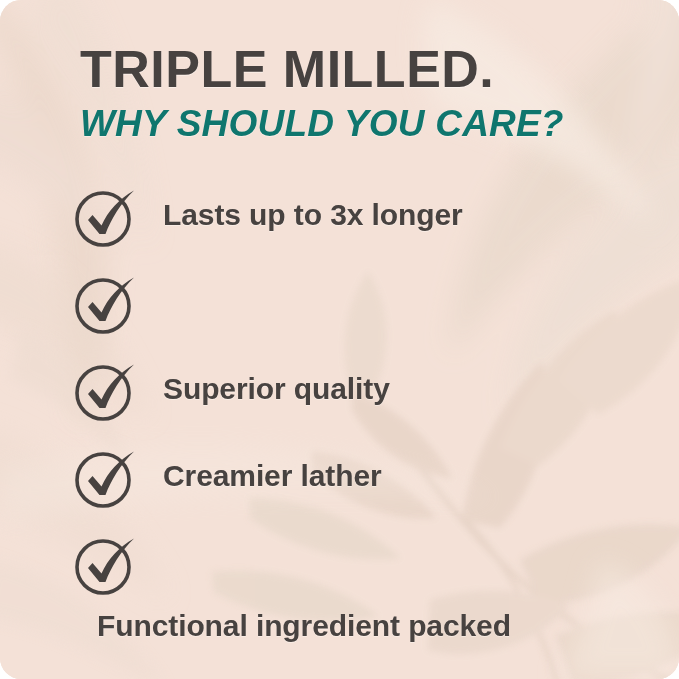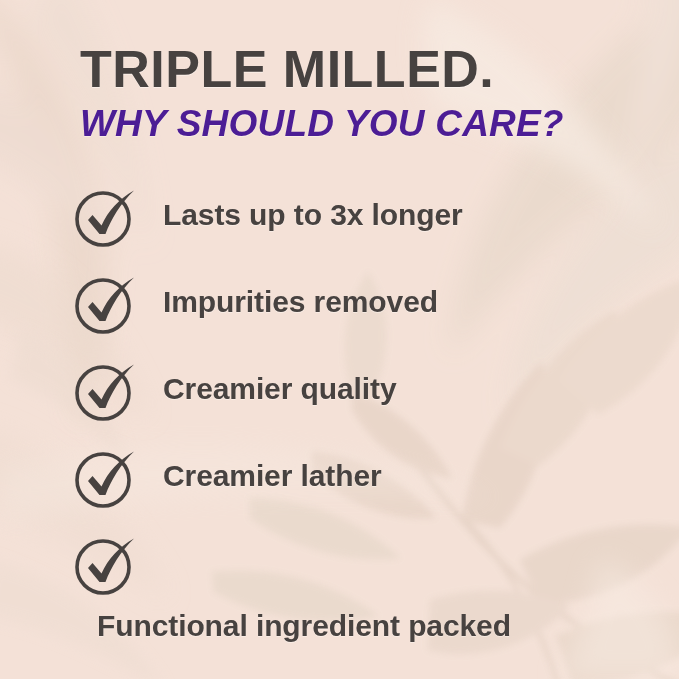--- a/index.html
+++ b/index.html
@@ -8,20 +8,21 @@
     background: #ffffff;
   }
 
   #poster {
     position: relative;
     width: 679px;
     height: 679px;
     overflow: hidden;
     background: #F4E1D7;
     font-family: "Liberation Sans", sans-serif;
+    border-radius: 21px;
     -webkit-font-smoothing: antialiased;
   }
 
   
   #bg-art {
     position: absolute;
     inset: 0;
     width: 679px;
     height: 679px;
     pointer-events: none;
@@ -53,21 +54,21 @@
   }
 
   #subtitle {
     margin: 0;
     padding-top: 5px;
     font-size: 37px;
     line-height: 44px;
     font-weight: 700;
     font-style: italic;
     letter-spacing: 0.2px;
-    color: #4c1d95;
+    color: #0f766e;
     white-space: nowrap;
     text-shadow: 0 1px 0 rgba(255,250,246,0.5);
   }
 
   #benefits {
     position: absolute;
     left: 74px;
     top: 186px;
     width: 570px;
     list-style: none;
@@ -203,29 +204,28 @@
           <path d="M14 33 L18.5 28 L27.5 38.5 C34 24 45 12 60 3.5 C47 16 37 32 31.5 47 L25.5 47 Z" fill="#474240"></path>
         </svg>
         <span class="benefit-label">Lasts up to 3x longer</span>
       </li>
 
       <li class="benefit-item">
         <svg class="check-icon" viewBox="0 0 66 62" xmlns="http://www.w3.org/2000/svg" aria-hidden="true">
           <circle cx="29" cy="32" r="26" fill="none" stroke="#474240" stroke-width="3.6"></circle>
           <path d="M14 33 L18.5 28 L27.5 38.5 C34 24 45 12 60 3.5 C47 16 37 32 31.5 47 L25.5 47 Z" fill="#474240"></path>
         </svg>
-        <span class="benefit-label">Impurities removed</span>
-      </li>
-
-      <li class="benefit-item">
-        <svg class="check-icon" viewBox="0 0 66 62" xmlns="http://www.w3.org/2000/svg" aria-hidden="true">
-          <circle cx="29" cy="32" r="26" fill="none" stroke="#474240" stroke-width="3.6"></circle>
-          <path d="M14 33 L18.5 28 L27.5 38.5 C34 24 45 12 60 3.5 C47 16 37 32 31.5 47 L25.5 47 Z" fill="#474240"></path>
-        </svg>
-        <span class="benefit-label">Creamier quality</span>
+      </li>
+
+      <li class="benefit-item">
+        <svg class="check-icon" viewBox="0 0 66 62" xmlns="http://www.w3.org/2000/svg" aria-hidden="true">
+          <circle cx="29" cy="32" r="26" fill="none" stroke="#474240" stroke-width="3.6"></circle>
+          <path d="M14 33 L18.5 28 L27.5 38.5 C34 24 45 12 60 3.5 C47 16 37 32 31.5 47 L25.5 47 Z" fill="#474240"></path>
+        </svg>
+        <span class="benefit-label">Superior quality</span>
       </li>
 
       <li class="benefit-item">
         <svg class="check-icon" viewBox="0 0 66 62" xmlns="http://www.w3.org/2000/svg" aria-hidden="true">
           <circle cx="29" cy="32" r="26" fill="none" stroke="#474240" stroke-width="3.6"></circle>
           <path d="M14 33 L18.5 28 L27.5 38.5 C34 24 45 12 60 3.5 C47 16 37 32 31.5 47 L25.5 47 Z" fill="#474240"></path>
         </svg>
         <span class="benefit-label">Creamier lather</span>
       </li>
 

